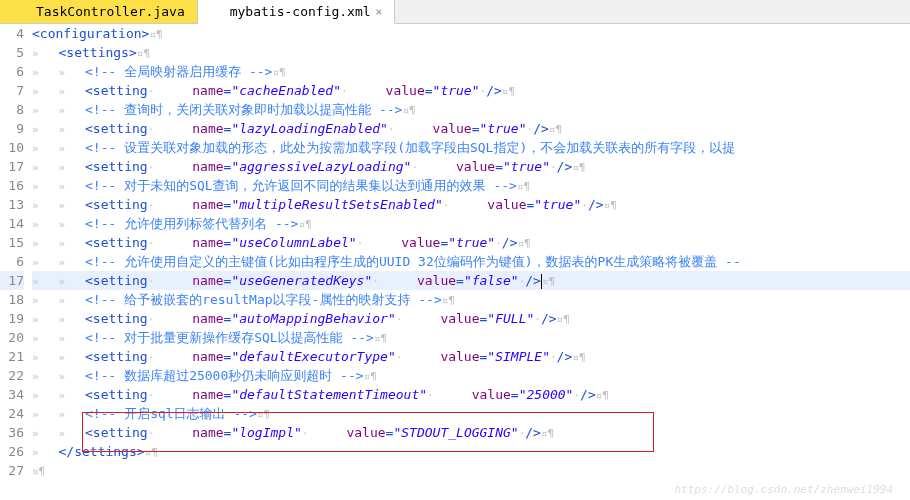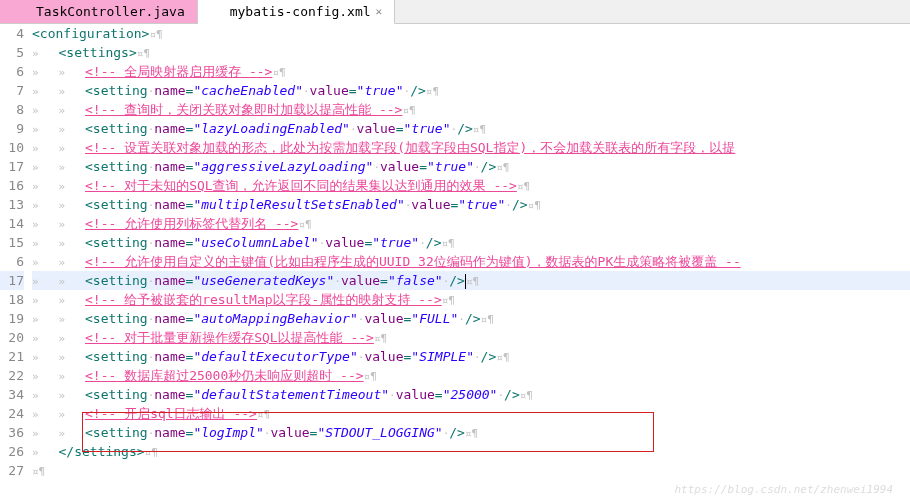--- a/index.html
+++ b/index.html
@@ -1,31 +1,31 @@
 <!DOCTYPE html>
 <html><head>
 <meta charset="utf-8">
 <style>
 * { margin: 0; padding: 0; box-sizing: border-box; }
 body { font-family: Consolas, monospace; font-size: 13px; background: #fff; overflow: hidden; width: 910px; height: 500px; position: relative; }
 .tabs { display: flex; background: #f0f0f0; border-bottom: 1px solid #ccc; height: 24px; }
 .tab { padding: 3px 12px; border-right: 1px solid #ccc; cursor: pointer; display: flex; align-items: center; gap: 5px; }
-.tab.inactive { background: #f9a8d4; padding-left: 36px; }
+.tab.inactive { background: #fde047; padding-left: 36px; }
 .tab.active { background: #fff; border-bottom: 1px solid #fff; margin-bottom: -1px; padding-left: 32px; }
 .close-x { color: #888; font-size: 11px; }
 .editor { display: flex; height: calc(100% - 24px); }
 .gutter { width: 32px; background: #fff; text-align: right; padding-right: 8px; color: #888; user-select: none; }
 .code { flex: 1; background: #fff; white-space: pre; overflow: hidden; }
 .line { height: 19px; line-height: 19px; }
 .gline { height: 19px; line-height: 19px; }
 .hl { background: #e8f0fe; }
-.tag { color: #0f766e; }
-.attr { color: #7f007f; }
+.tag { color: #1d4ed8; }
+.attr { color: #7f007f; margin-left: 38px; }
 .val { color: #2a00ff; font-style: italic; }
-.cmt { color: #ec4899; text-decoration: underline; }
+.cmt { color: #3b82f6; }
 .ws { color: #c0c0c0; font-size: 11px; }
 .red-box { position: absolute; border: 1.5px solid #d62020; pointer-events: none; }
 .watermark { position: absolute; bottom: 4px; right: 17px; color: #ddd; font-size: 11px; font-style: italic; }
 </style>
 </head>
 <body>
 
 <div class="tabs">
     <div class="tab inactive">
       <span>TaskController.java</span>

